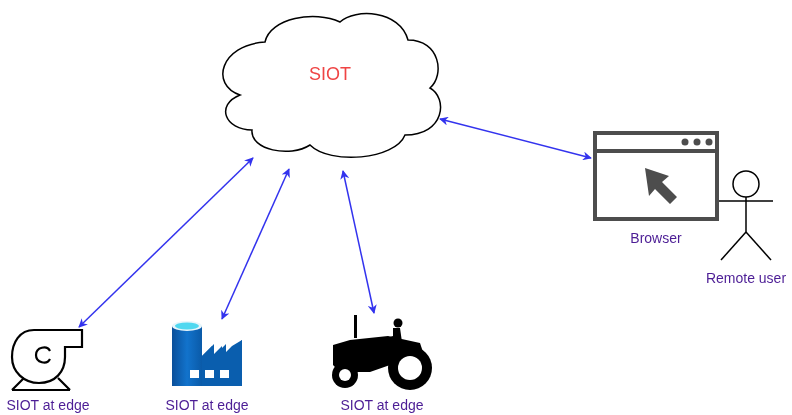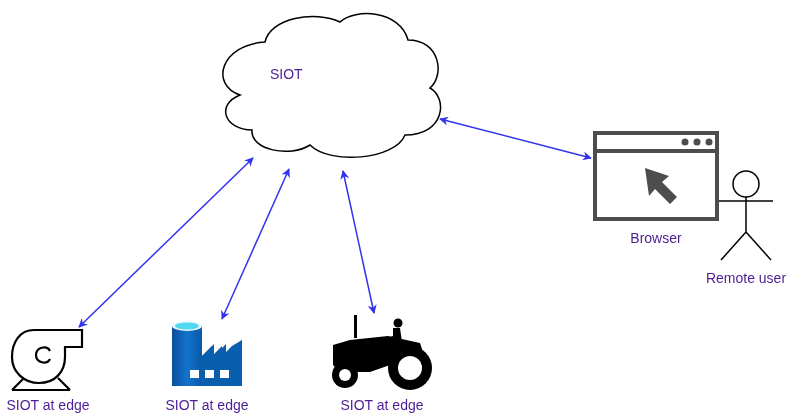--- a/index.html
+++ b/index.html
@@ -1,19 +1,19 @@
 <!DOCTYPE html>
 <html><head>
 <meta charset="utf-8">
 <style>
   html, body { margin:0; padding:0; background:#ffffff; }
   #canvas { position:relative; width:792px; height:415px; overflow:hidden; background:#fff; }
   svg { position:absolute; left:0; top:0; }
   .lbl { position:absolute; font-family:Liberation Sans, sans-serif; font-size:14px; color:#4c1d95; white-space:nowrap; text-align:center; }
-  .cloud-text { position:absolute; left:270px; top:64px; width:120px; font-family:"Liberation Sans", sans-serif; font-size:14px; line-height:20px; color:#4c1d95; }
+  .cloud-text { position:absolute; left:270px; top:64px; width:120px; text-align:center; font-family:"Liberation Sans", sans-serif; font-size:18px; line-height:20px; color:#ef4444; }
 </style>
 </head>
 <body>
 
 <div id="canvas">
   <svg width="792" height="415" viewBox="0 0 792 415">
     <defs>
       <marker id="arr" viewBox="0 0 10 10" refX="9" refY="5" markerWidth="9" markerHeight="9" orient="auto-start-reverse" markerUnits="userSpaceOnUse">
         <path d="M0,0 L10,5 L0,10 L3,5 Z" fill="#3333ee"></path>
       </marker>

